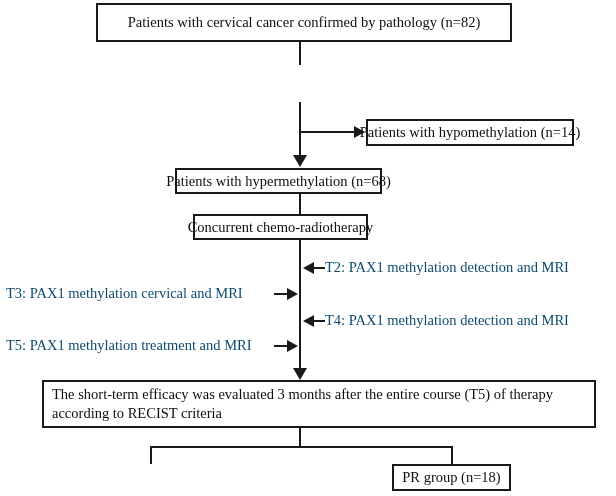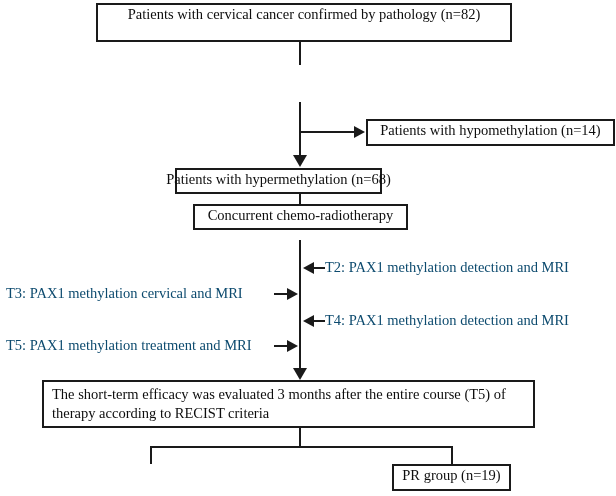--- a/index.html
+++ b/index.html
@@ -18,21 +18,21 @@
     height: 496px;
     background: #ffffff;
     overflow: hidden;
   }
   .box {
     position: absolute;
     box-sizing: border-box;
     border: 2px solid #1a1a1a;
     background: #ffffff;
     display: flex;
-    align-items: flex-start;
+    align-items: center;
     justify-content: center;
     font-size: 14.5px;
     line-height: 1.28;
     color: #0d0d0d;
     white-space: nowrap;
   }
   .box.left-align {
     justify-content: flex-start;
     text-align: left;
     white-space: normal;
@@ -98,31 +98,31 @@
 
   <div class="line-v" style="left:299px; top:42px; height:23px;"></div>
 
 
   <div class="line-v" style="left:299px; top:102px; height:54px;"></div>
   <div class="arrow-down" style="left:293px; top:155px;"></div>
 
   <div class="line-h" style="left:299px; top:131px; width:58px;"></div>
   <div class="arrow-right" style="left:354px; top:126px;"></div>
 
-  <div class="box" style="left:366px; top:119px; width:249px; height:27px;">
+  <div class="box" style="left:366px; top:119px; width:208px; height:27px;">
     <span>Patients with hypomethylation (n=14)</span>
   </div>
 
   <div class="box" style="left:175px; top:168px; width:207px; height:26px;">
     <span>Patients with hypermethylation (n=68)</span>
   </div>
 
   <div class="line-v" style="left:299px; top:194px; height:20px;"></div>
 
-  <div class="box" style="left:193px; top:204px; width:215px; height:26px;">
+  <div class="box" style="left:193px; top:214px; width:175px; height:26px;">
     <span>Concurrent chemo-radiotherapy</span>
   </div>
 
   <div class="line-v" style="left:299px; top:240px; height:137px;"></div>
   <div class="arrow-down" style="left:293px; top:368px;"></div>
 
   <div class="arrow-left" style="left:303px; top:262px;"></div>
   <div class="line-h" style="left:313px; top:267px; width:12px;"></div>
   <div class="side-label right-side" style="left:325px; top:260px;">T2: PAX1 methylation detection and MRI</div>
 
@@ -131,27 +131,27 @@
   <div class="arrow-right" style="left:287px; top:288px;"></div>
 
   <div class="arrow-left" style="left:303px; top:315px;"></div>
   <div class="line-h" style="left:313px; top:320px; width:12px;"></div>
   <div class="side-label right-side" style="left:325px; top:313px;">T4: PAX1 methylation detection and MRI</div>
 
   <div class="side-label left-side" style="left:6px; top:338px;">T5: PAX1 methylation treatment and MRI</div>
   <div class="line-h" style="left:274px; top:345px; width:14px;"></div>
   <div class="arrow-right" style="left:287px; top:340px;"></div>
 
-  <div class="box left-align" style="left:42px; top:380px; width:493px; height:48px;">
+  <div class="box left-align" style="left:42px; top:380px; width:554px; height:48px;">
     <span>The short-term efficacy was evaluated 3 months after the entire course (T5) of therapy according to RECIST criteria</span>
   </div>
 
   <div class="line-v" style="left:299px; top:428px; height:20px;"></div>
   <div class="line-h" style="left:150px; top:446px; width:303px;"></div>
   <div class="line-v" style="left:150px; top:446px; height:18px;"></div>
   <div class="line-v" style="left:451px; top:446px; height:18px;"></div>
 
 
   <div class="box" style="left:392px; top:464px; width:119px; height:27px;">
-    <span>PR group (n=19)</span>
+    <span>PR group (n=18)</span>
   </div>
 
 </div>
 
 </body></html>

